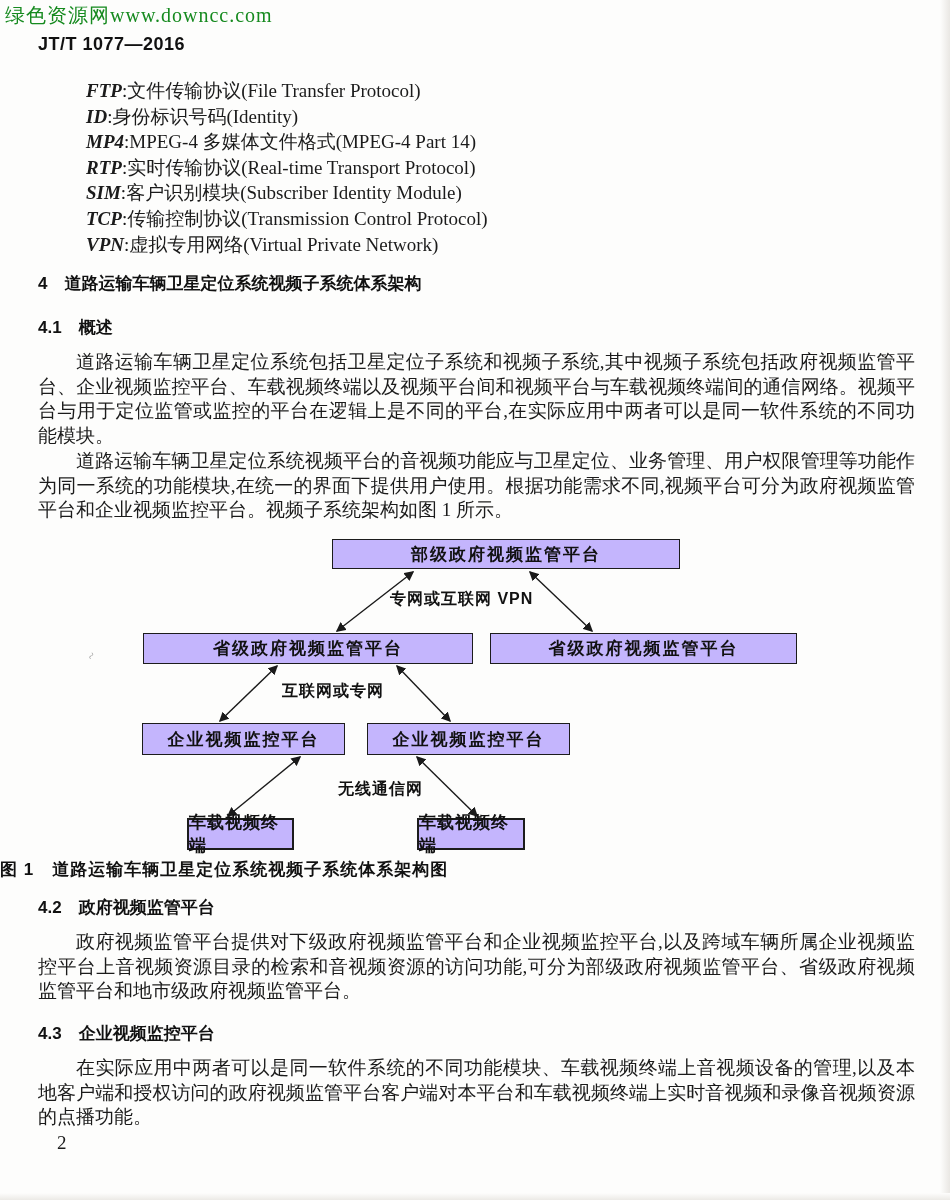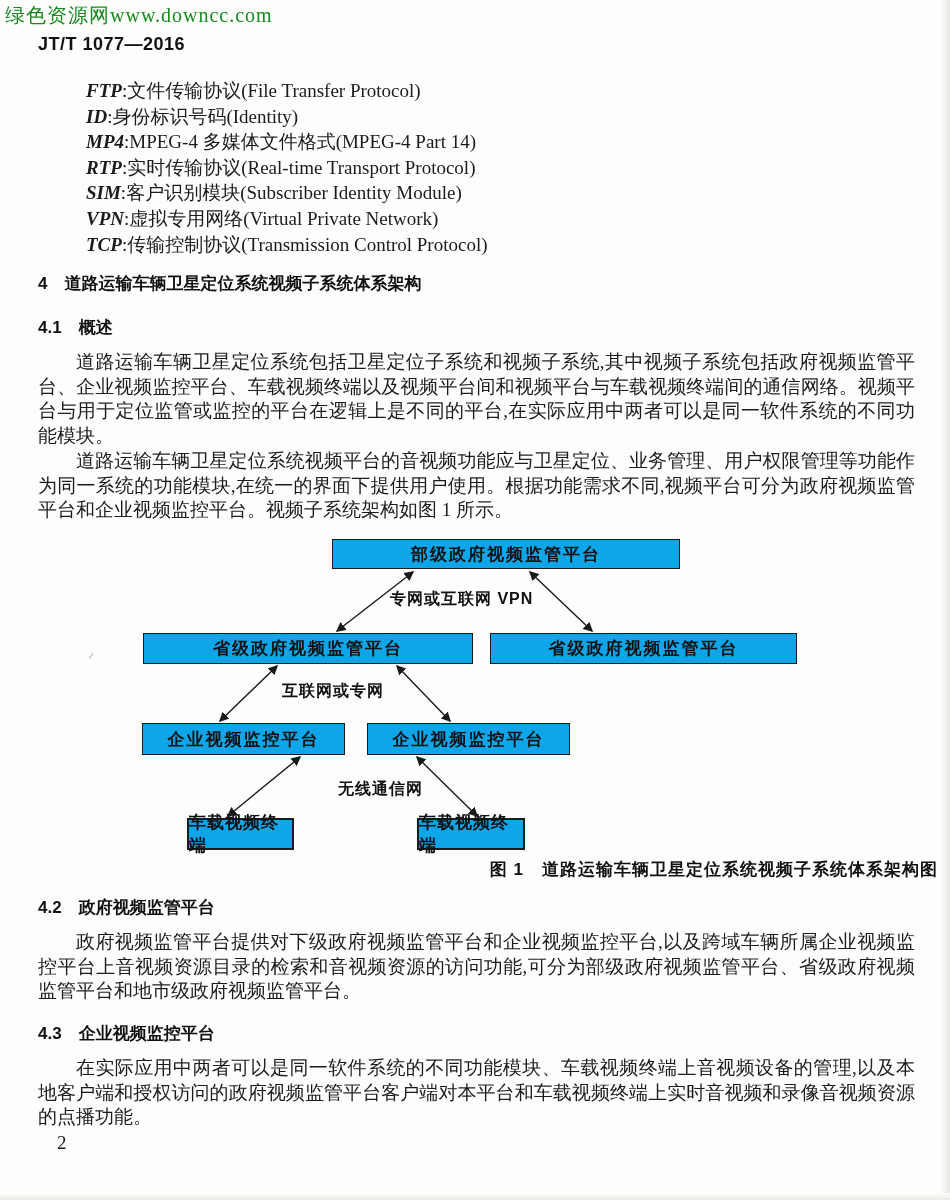--- a/index.html
+++ b/index.html
@@ -27,34 +27,34 @@
     font-weight:bold; font-size:17px; color:#111; white-space:nowrap;
   }
   .body-para {
     position:absolute; left:38px; width:877px;
     font-size:19px; line-height:24.6px;
     text-align:justify; text-indent:2em; margin:0;
   }
   .diagram { position:absolute; left:0; top:532px; width:950px; height:352px; }
   .diagram svg { position:absolute; left:0; top:0; }
   .node {
-    position:absolute; border:1.6px solid #1c1c1c; background:#0ea5e9;
+    position:absolute; border:1.6px solid #1c1c1c; background:#c4b5fd;
     display:flex; align-items:center; justify-content:center;
     font-family:"Liberation Sans","DejaVu Sans",sans-serif;
     font-weight:bold; font-size:17px; color:#111;
     box-sizing:border-box; letter-spacing:2px;
   }
   .node.small { border-width:2px; letter-spacing:1px; }
   .link-label {
     position:absolute;
     font-family:"Liberation Sans","DejaVu Sans",sans-serif;
     font-weight:bold; font-size:16px; color:#111; white-space:nowrap; letter-spacing:1px;
   }
   .fig-caption {
-    position:absolute; left:0; right:12px; top:326px; text-align:right;
+    position:absolute; left:0; right:6px; top:326px; text-align:left;
     font-family:"Liberation Sans","DejaVu Sans",sans-serif;
     font-weight:bold; font-size:17px; color:#111; letter-spacing:1px;
   }
   .page-num { position:absolute; left:57px; top:1132px; font-size:19px; }
   .scan-artifact { position:absolute; left:88px; top:648px; color:#9a9a9a; font-size:13px; transform:rotate(-60deg); }
   .scan-edge-right { position:absolute; right:0; top:0; width:10px; height:1200px; background:linear-gradient(to right,#fdfdfc,#e9e7e3); }
   .scan-edge-bottom { position:absolute; left:0; bottom:0; width:950px; height:7px; background:linear-gradient(to bottom,#fdfdfc,#eceae6); }
 </style>
 </head>
 <body>
@@ -63,22 +63,22 @@
 
   <div class="watermark">绿色资源网www.downcc.com</div>
   <div class="doc-number">JT/T 1077—2016</div>
 
   <div class="abbr-list">
     <div><span class="abbr-term">FTP</span><span>:文件传输协议(File Transfer Protocol)</span></div>
     <div><span class="abbr-term">ID</span><span>:身份标识号码(Identity)</span></div>
     <div><span class="abbr-term">MP4</span><span>:MPEG-4 多媒体文件格式(MPEG-4 Part 14)</span></div>
     <div><span class="abbr-term">RTP</span><span>:实时传输协议(Real-time Transport Protocol)</span></div>
     <div><span class="abbr-term">SIM</span><span>:客户识别模块(Subscriber Identity Module)</span></div>
+    <div><span class="abbr-term">TCP</span><span>:传输控制协议(Transmission Control Protocol)</span></div>
     <div><span class="abbr-term">VPN</span><span>:虚拟专用网络(Virtual Private Network)</span></div>
-    <div><span class="abbr-term">TCP</span><span>:传输控制协议(Transmission Control Protocol)</span></div>
   </div>
 
   <div class="sec-heading" style="top:272px;">4　道路运输车辆卫星定位系统视频子系统体系架构</div>
   <div class="sec-heading" style="top:316px;">4.1　概述</div>
 
   <p class="body-para" style="top:350px;">道路运输车辆卫星定位系统包括卫星定位子系统和视频子系统,其中视频子系统包括政府视频监管平台、企业视频监控平台、车载视频终端以及视频平台间和视频平台与车载视频终端间的通信网络。视频平台与用于定位监管或监控的平台在逻辑上是不同的平台,在实际应用中两者可以是同一软件系统的不同功能模块。</p>
   <p class="body-para" style="top:449px;">道路运输车辆卫星定位系统视频平台的音视频功能应与卫星定位、业务管理、用户权限管理等功能作为同一系统的功能模块,在统一的界面下提供用户使用。根据功能需求不同,视频平台可分为政府视频监管平台和企业视频监控平台。视频子系统架构如图 1 所示。</p>
 
   <div class="diagram">
     <svg width="950" height="352" viewBox="0 0 950 352">

